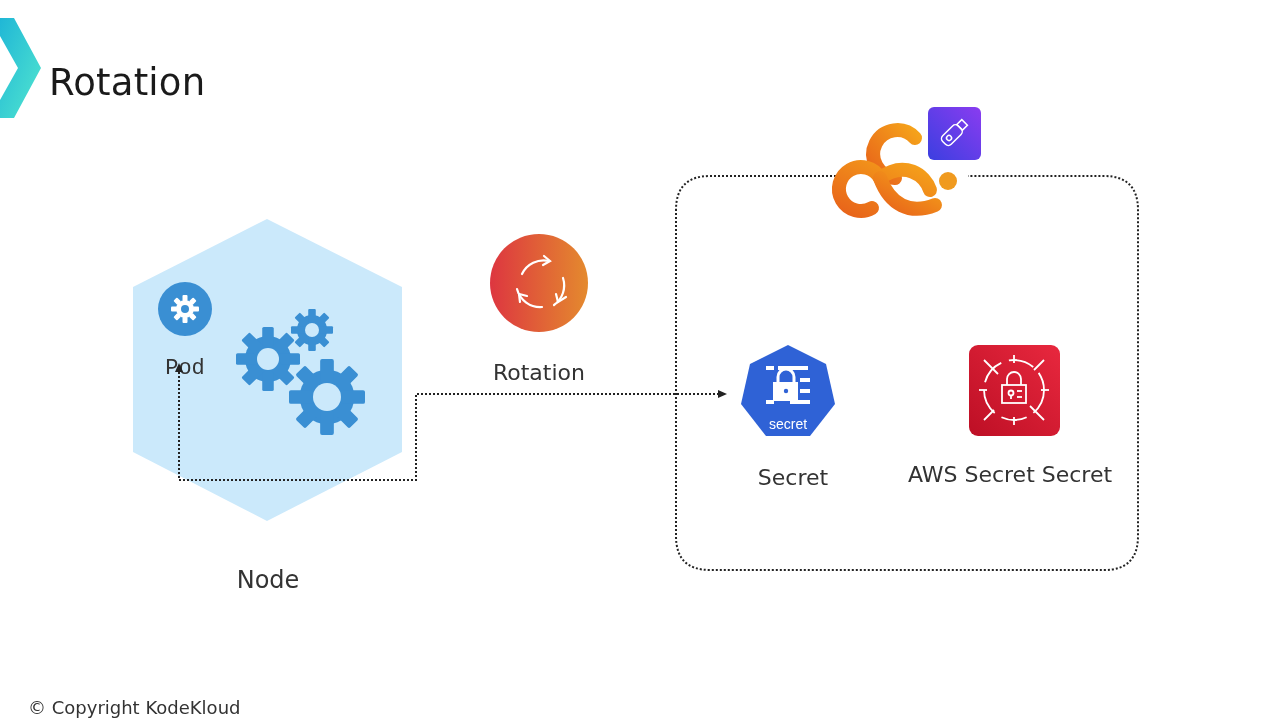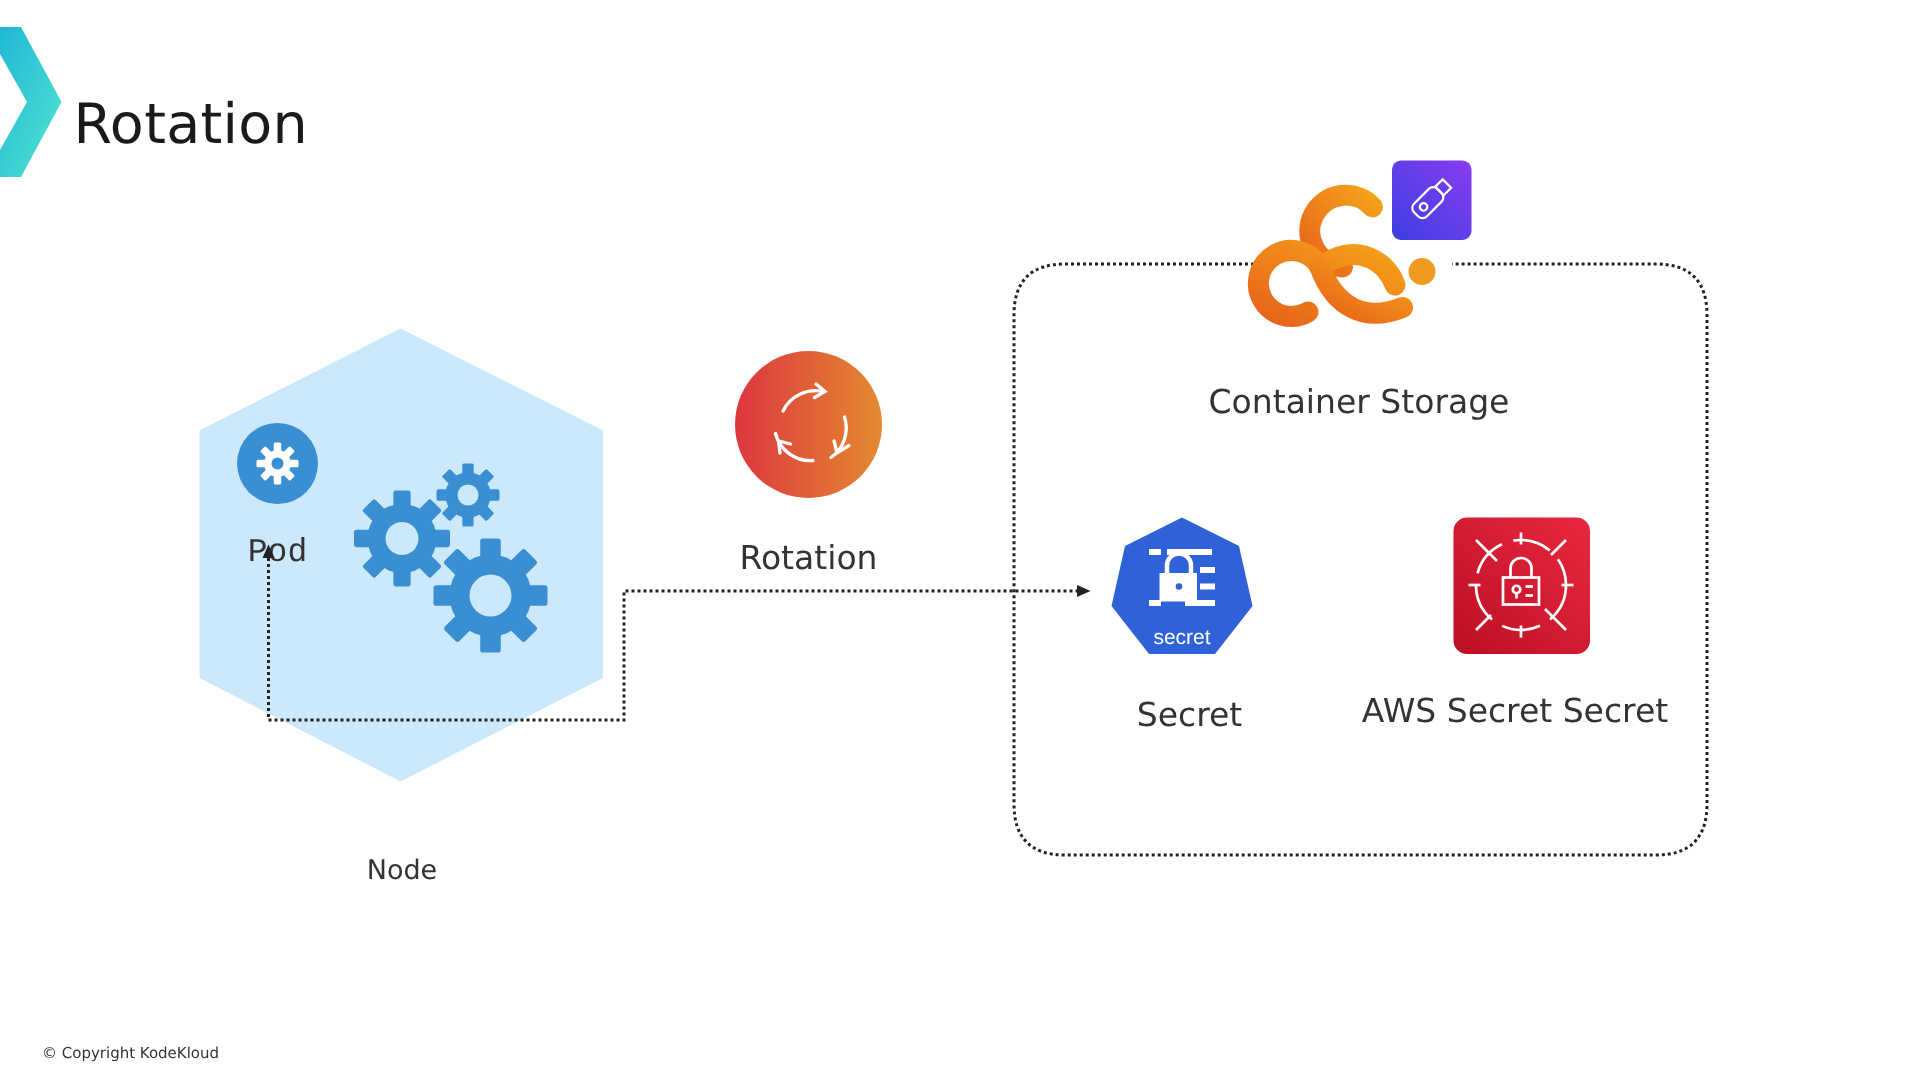--- a/index.html
+++ b/index.html
@@ -1,21 +1,21 @@
 <!DOCTYPE html>
 <html><head>
 <meta charset="utf-8">
 <style>
   html, body { margin: 0; padding: 0; background: #ffffff; }
   body { width: 1280px; height: 720px; position: relative; overflow: hidden;
          font-family: "DejaVu Sans", sans-serif; color: #2b2b2b; }
   .abs { position: absolute; margin-top: 17px; }
   .title { left: 49px; top: 44px; font-size: 37px; color: #1a1a1a; letter-spacing: 0.2px; }
   .label { font-size: 21px; color: #333; text-align: center; line-height: 29px; }
-  .copyright { left: 28px; top: 680px; font-size: 10px; color: #333; }
+  .copyright { left: 28px; top: 680px; font-size: 18px; color: #333; }
   svg { position: absolute; left: 0; top: 0; }
 </style>
 </head>
 <body>
 
 <svg width="60" height="130">
   <defs>
     <linearGradient id="tealGrad" x1="0" y1="0" x2="1" y2="1">
       <stop offset="0" stop-color="#20b7d6"></stop>
       <stop offset="1" stop-color="#52e6cf"></stop>
@@ -64,21 +64,21 @@
     <use href="#gearShape" transform="translate(312,330) scale(21)"></use>
     <use href="#gearShape" transform="translate(327,397) scale(38)"></use>
   </g>
   <g fill="#cbe9fb">
     <circle cx="268" cy="359" r="11"></circle>
     <circle cx="312" cy="330" r="7"></circle>
     <circle cx="327" cy="397" r="14"></circle>
   </g>
 </svg>
 
-<div class="abs label" style="left:218px; top:549px; width:100px; font-size:18px;">Node</div>
+<div class="abs label" style="left:218px; top:549px; width:100px; font-size:24px;">Node</div>
 
 <svg width="1280" height="720">
   <defs>
     <linearGradient id="rotGrad" x1="0" y1="0" x2="1" y2="0">
       <stop offset="0" stop-color="#dd3640"></stop>
       <stop offset="1" stop-color="#e48a2e"></stop>
     </linearGradient>
   </defs>
   <circle cx="539" cy="283" r="49" fill="url(#rotGrad)"></circle>
   <g fill="none" stroke="#fff" stroke-width="2.2" stroke-linecap="round">
@@ -123,21 +123,20 @@
   </defs>
   <rect x="928" y="107" width="53" height="53" rx="6" fill="url(#usbGrad)"></rect>
   <g transform="translate(954,133) rotate(45)" fill="none" stroke="#fff" stroke-width="1.5">
     <rect x="-6" y="-8" width="12" height="22" rx="4"></rect>
     <rect x="-4" y="-15" width="8" height="7"></rect>
     <circle cx="0" cy="7" r="2.5"></circle>
   </g>
 </svg>
 
 <div class="abs label" style="left:756px; top:237px; width:300px; font-size:22px;">
-  <div>Container Storage</div>
 </div>
 
 <svg width="1280" height="720">
   <polygon points="788,345 826,364 835,404 810,436 766,436 741,404 750,364" fill="#2f62d6"></polygon>
   <g fill="#fff">
     <rect x="766" y="366" width="8" height="4"></rect>
     <rect x="778" y="366" width="30" height="4"></rect>
     <rect x="766" y="400" width="8" height="4"></rect>
     <rect x="790" y="400" width="20" height="4"></rect>
     <rect x="800" y="378" width="10" height="4"></rect>

